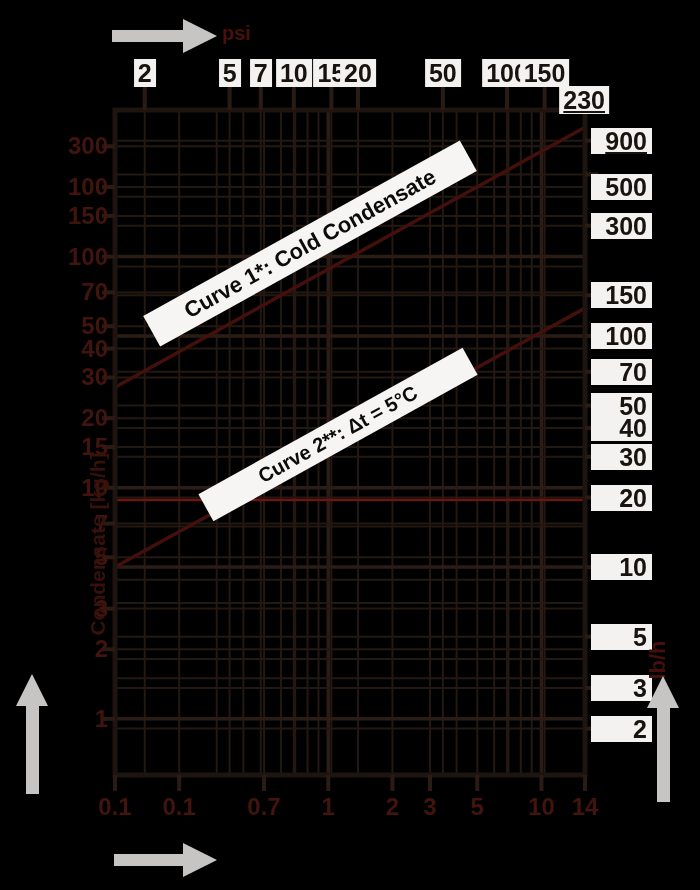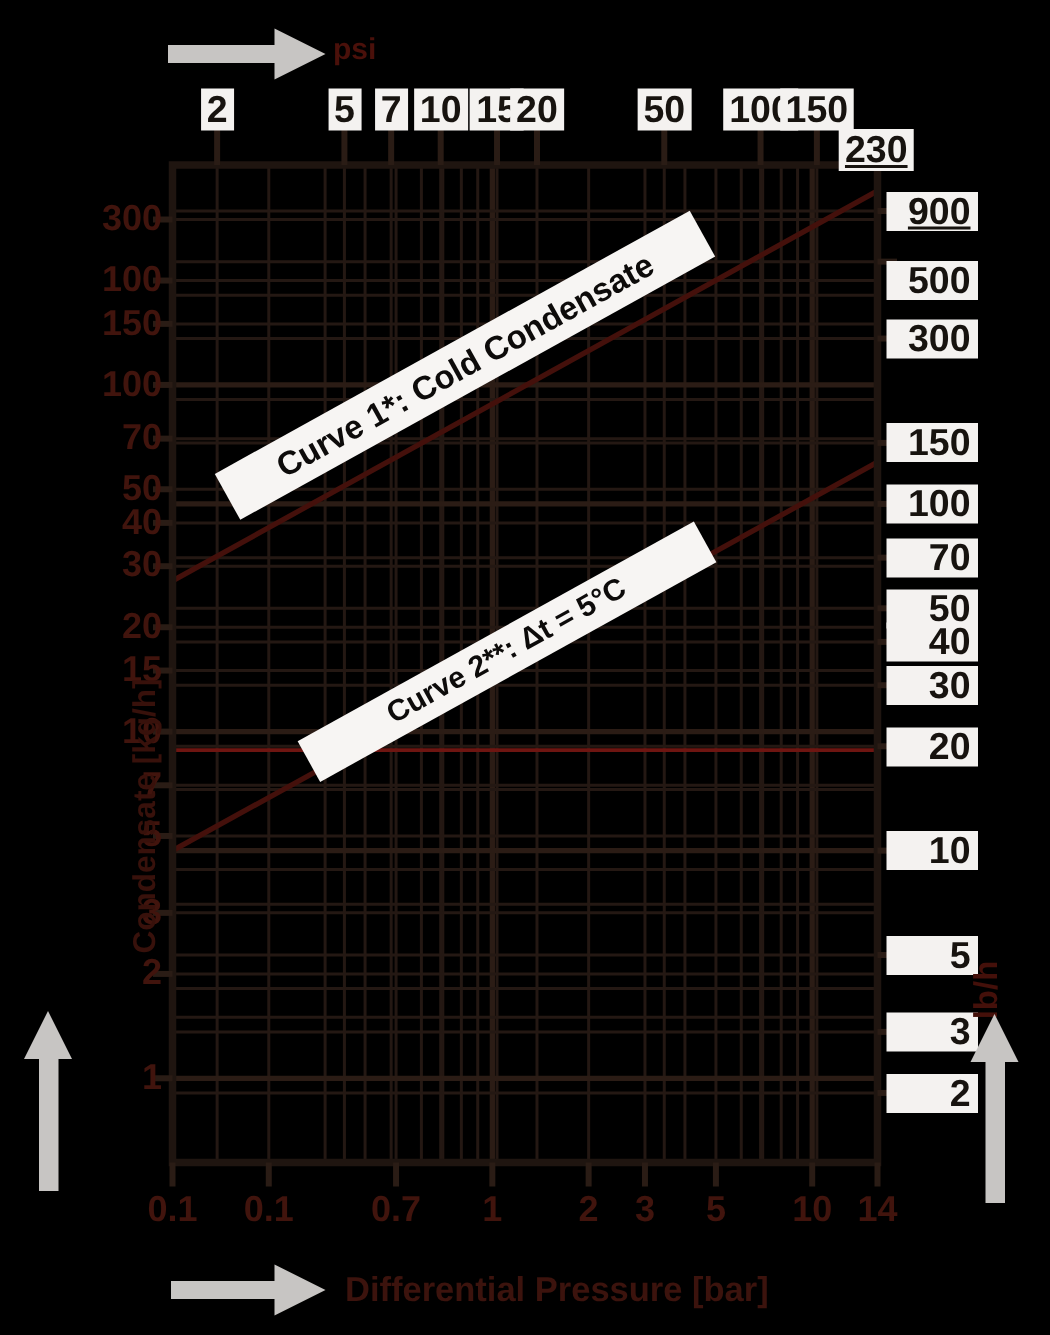--- a/index.html
+++ b/index.html
@@ -222,21 +222,20 @@
   <div>
     <span class="shaft" style="left:112px;top:30px;width:72px;height:12px;"></span>
     <span class="tri-right" style="left:183px;top:19px;"></span>
   </div>
   <div id="psi-unit" class="axis-red">psi</div>
 
   <div>
     <span class="shaft" style="left:114px;top:854px;width:70px;height:12px;"></span>
     <span class="tri-right" style="left:183px;top:843px;"></span>
   </div>
-  <div id="bottom-title" class="axis-red">Differential Pressure [bar]</div>
 
   <div id="left-title-wrap" class="vwrap">
     <span id="left-title" class="vtext">Condensate [kg/h]</span>
   </div>
   <div>
     <span class="tri-up" style="left:16px;top:674px;"></span>
     <span class="shaft" style="left:26px;top:704px;width:13px;height:90px;"></span>
   </div>
 
   <div id="right-unit-wrap" class="vwrap">

